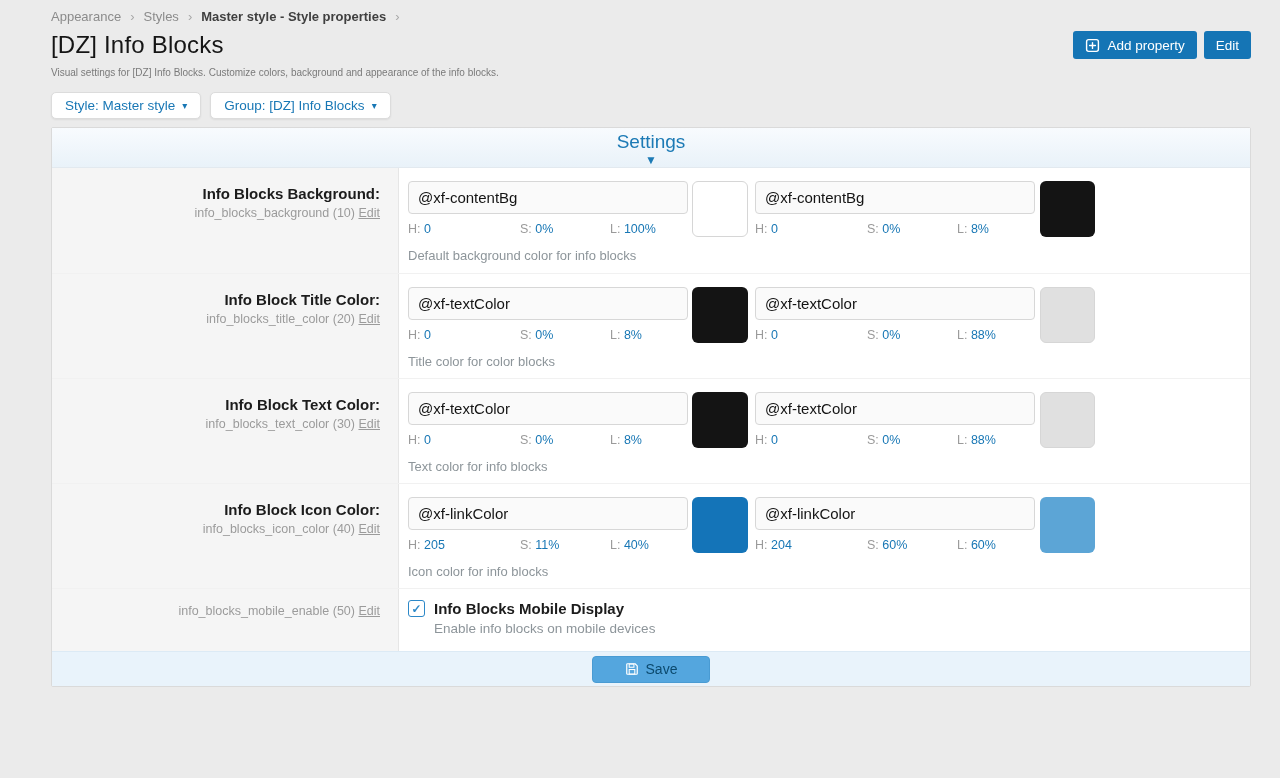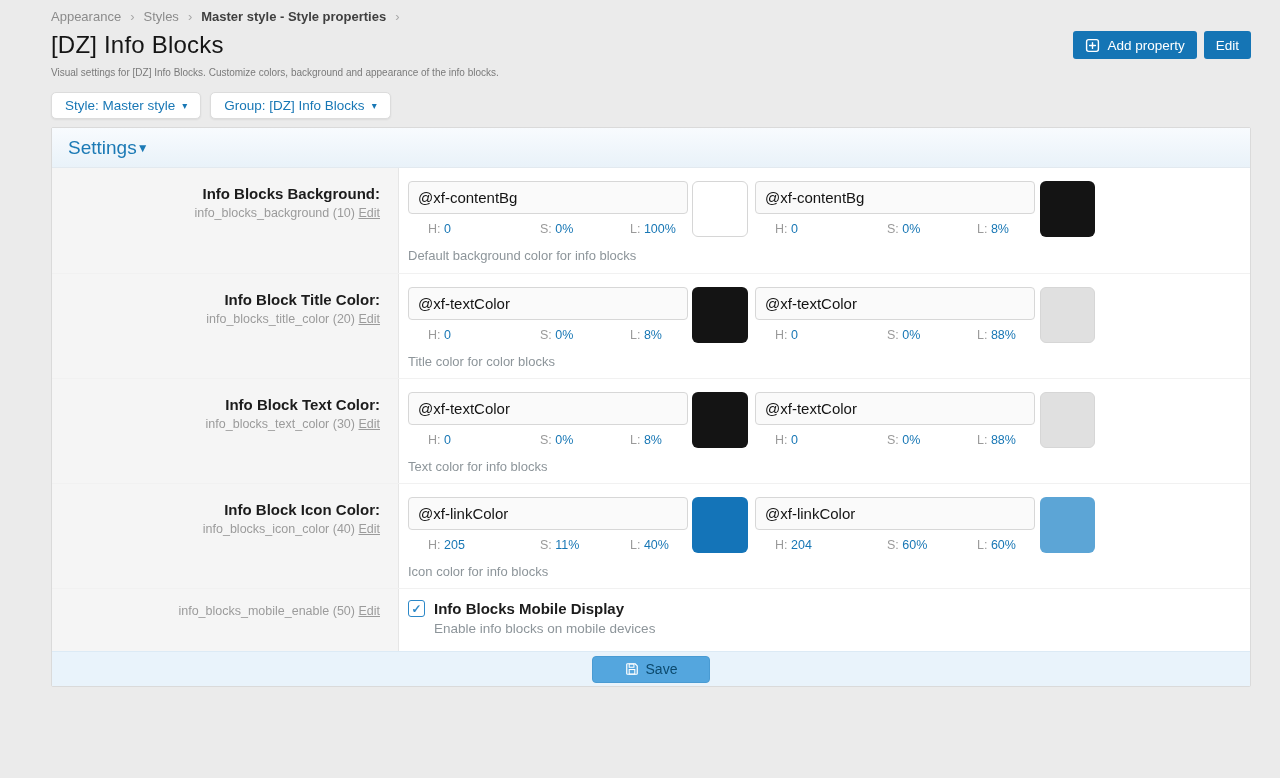--- a/index.html
+++ b/index.html
@@ -36,43 +36,43 @@
     display:flex; align-items:center; gap:7px; height:27px; padding:0 13px;
     background:#fff; border:1px solid #dcdcdc; border-radius:5px;
     box-shadow:0 1px 2px rgba(0,0,0,.07);
     color:#1877b5; font-size:13.5px; font-family:inherit; cursor:pointer;
   }
   .pill .caret { font-size:10px; color:#1877b5; }
 
   
   .panel { margin-top:8px; background:#fff; border:1px solid #dadada; border-radius:2px; }
   .panel-header {
-    height:40px; display:flex; align-items:center; justify-content:flex-start;
+    height:40px; display:flex; align-items:center; justify-content:flex-end;
     padding:0 16px; background:linear-gradient(#f8fbfe,#e9f2f9);
-    border-bottom:1px solid #e2e9ef; cursor:pointer;
+    border-bottom:1px solid #e2e9ef; cursor:pointer;flex-direction:column;
   }
   .panel-title { font-size:19px; color:#1c7ab5; }
   .collapse { font-size:12px; color:#1c7ab5; cursor:pointer; }
 
   
   .row { display:grid; grid-template-columns:347px 1fr; min-height:105px; }
   .row + .row { border-top:1px solid #f1f1f1; }
   .row-label { background:#f5f5f5; border-right:1px solid #e6e6e6; text-align:right; padding:17px 18px 0 10px; }
   .label-title { font-size:15px; font-weight:bold; color:#1c1c1c; }
   .label-meta { margin-top:4px; font-size:12.5px; color:#9b9b9b; }
   .edit-link { color:#9b9b9b; text-decoration:underline; cursor:pointer; }
 
   .row-content { padding:13px 0 0 9px; }
   .control-line { display:flex; align-items:flex-start; }
   .color-unit { width:280px; }
   .input-box {
     width:280px; height:33px; background:#fafafa; border:1px solid #d7d7d7; border-radius:4px;
     font-size:15px; color:#141414; padding:0 9px; font-family:inherit;
   }
-  .hsl-line { display:flex; margin-top:8px; font-size:12.5px;margin-left:20px; }
+  .hsl-line { display:flex; margin-top:8px; font-size:12.5px; }
   .hsl-line .col-h { width:112px; }
   .hsl-line .col-s { width:90px; }
   .hsl-line .col-l { flex:1; }
   .hsl-k { color:#9a9a9a; }
   .hsl-v { color:#1877b5; }
   .swatch { width:56px; height:56px; border-radius:6px; margin:0 7px 0 4px; cursor:pointer; }
   .swatch.bordered { border:1px solid #d6d6d6; }
   .swatch.last { margin:0 0 0 5px; width:55px; }
   .row-desc { margin-top:11px; font-size:13px; color:#8d959a; }
 

